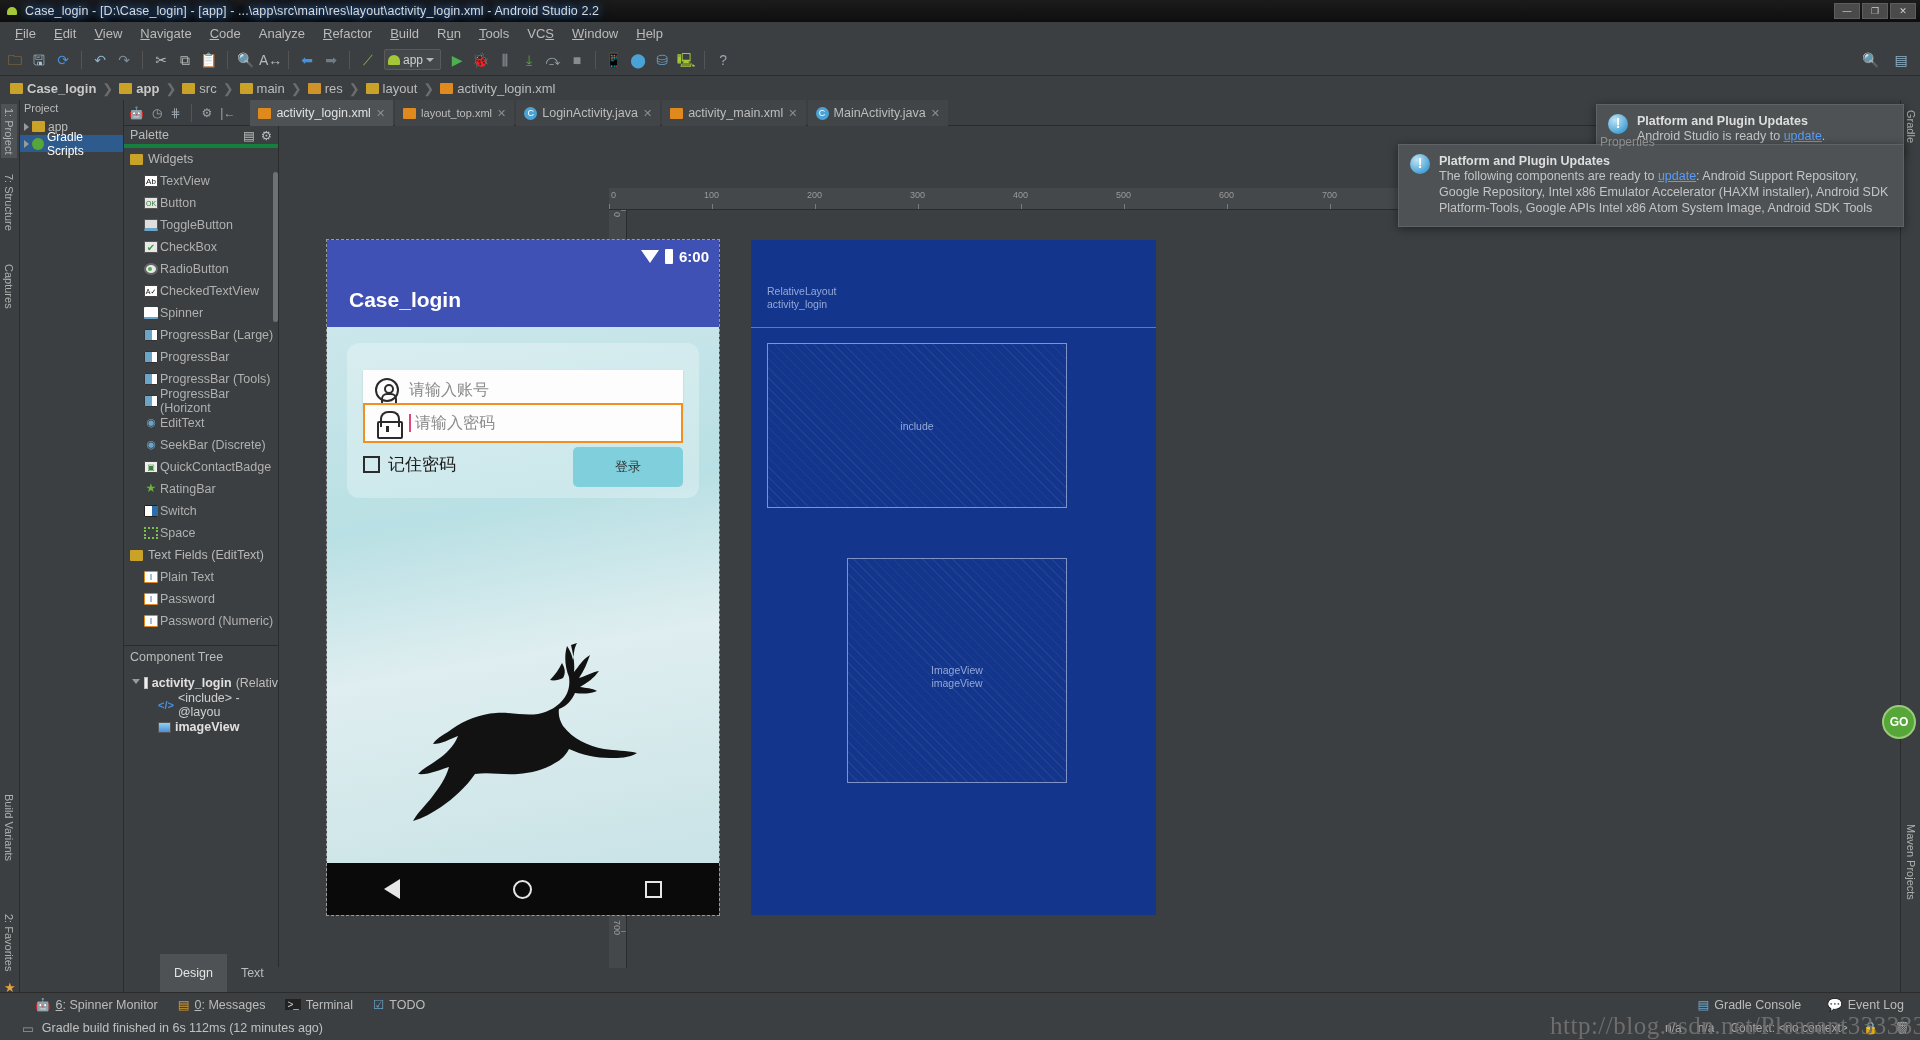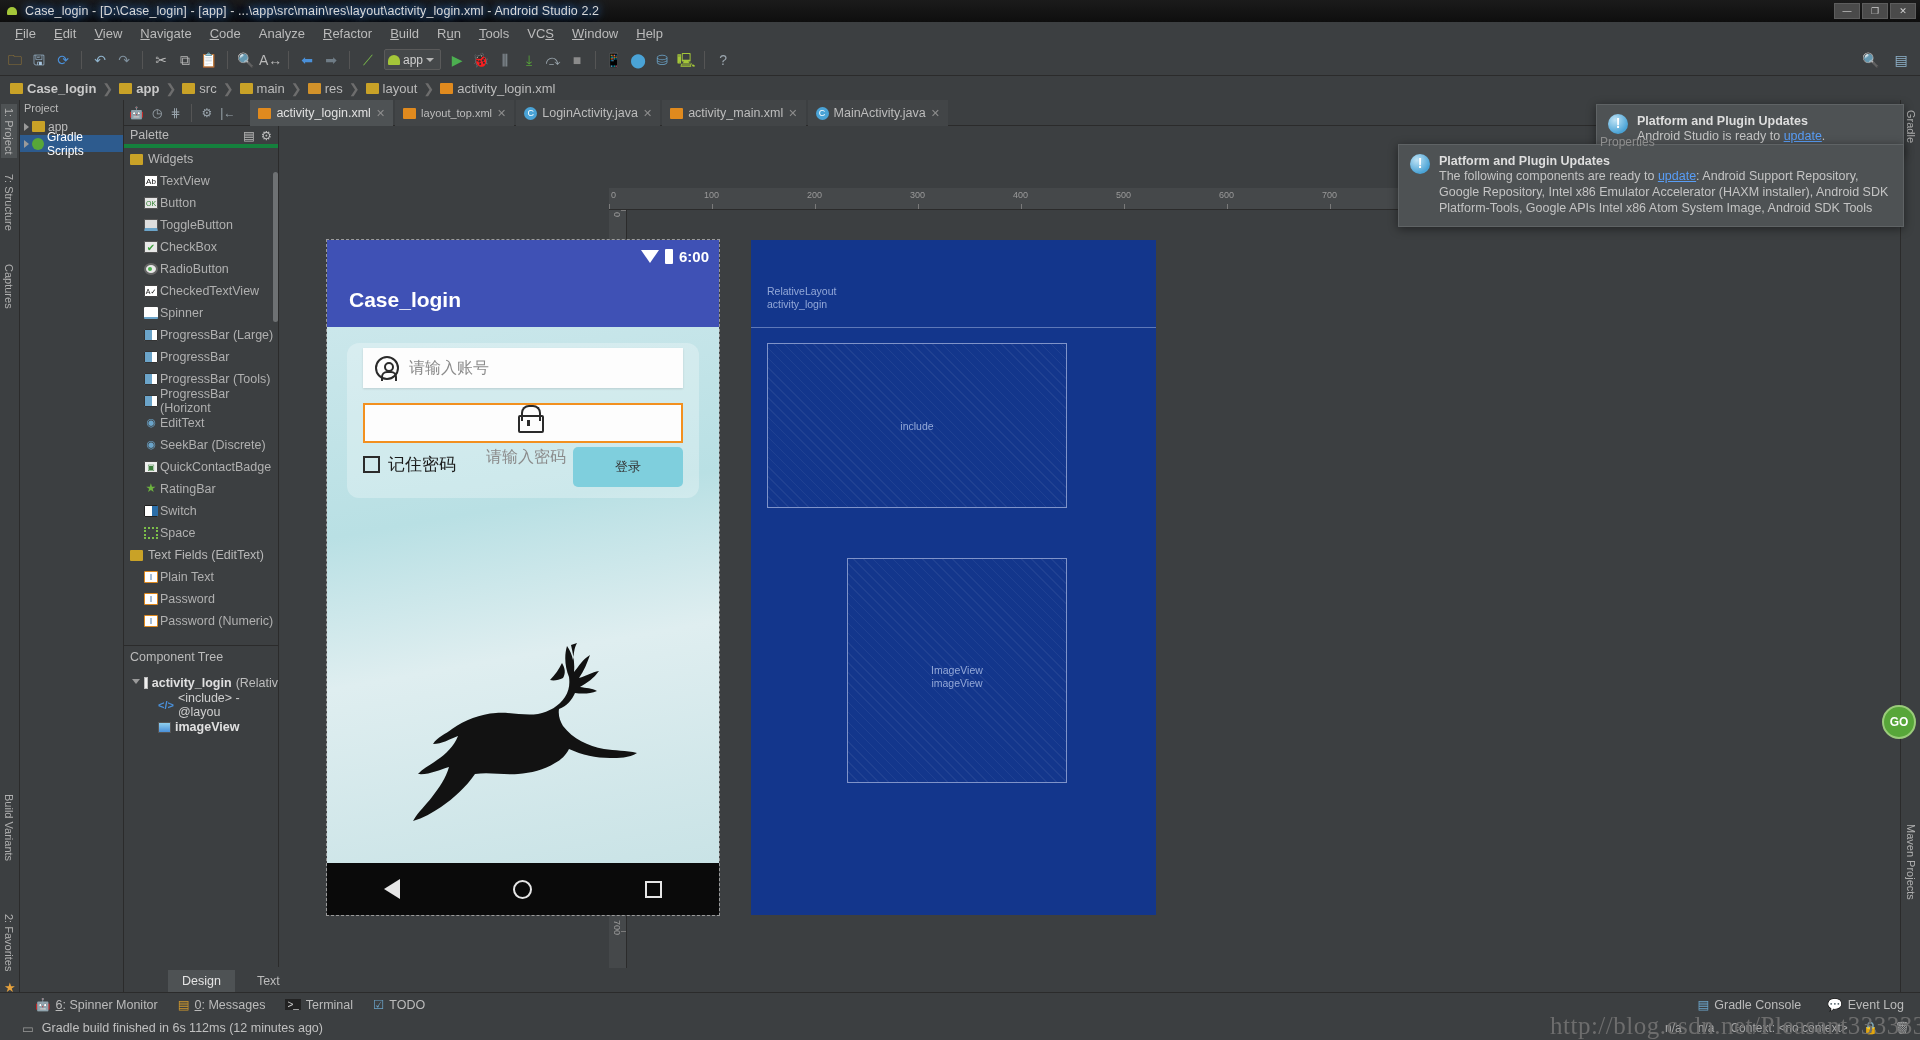--- a/index.html
+++ b/index.html
@@ -112,22 +112,22 @@
   #status-bar .clk { color:#fff; font-size:15px; font-weight:bold; }
   #app-bar { height:55px; background:#3f51b5; display:flex; align-items:center; padding-left:22px; }
   #app-bar span { color:#fff; font-size:21px; font-weight:bold; }
   #phone-body { position:absolute; top:87px; left:0; right:0; bottom:52px;
     background:linear-gradient(170deg,#cbe7eb 0%,#b9e0e4 35%,#dfeef0 60%,#c9e3e6 100%); }
   #login-card { position:absolute; left:20px; top:16px; right:20px; height:155px;
     background:rgba(255,255,255,.28); border-radius:12px; }
   .field { position:absolute; left:16px; right:16px; height:40px; background:#fdfdfd;
     display:flex; align-items:center; gap:10px; padding-left:12px; }
   .field .ph { color:#8b8b8b; font-size:16px; }
-  #field-user { top:5px; box-shadow:0 1px 2px rgba(0,0,0,.12);font-family:Liberation Serif, serif; }
-  #field-pass { top:60px; border:2px solid #f2901f;flex-direction:column; }
+  #field-user { top:27px; box-shadow:0 1px 2px rgba(0,0,0,.12);font-family:Liberation Serif, serif; }
+  #field-pass { top:60px; border:2px solid #f2901f; }
   #caret-pass { width:2px; height:18px; background:#e0457b; }
   .ico-circ { width:24px;height:24px;border:2px solid #2a2a2a;border-radius:50%;position:relative;flex:0 0 24px;}
   .ico-circ::before{content:"";position:absolute;left:7px;top:4px;width:6px;height:6px;border:2px solid #2a2a2a;border-radius:50%;}
   .ico-circ::after{content:"";position:absolute;left:4px;top:13px;width:12px;height:8px;border:2px solid #2a2a2a;border-radius:6px 6px 0 0;border-bottom:none;}
   .ico-lock{width:22px;height:24px;position:relative;flex:0 0 22px;}
   .ico-lock::before{content:"";position:absolute;left:3px;top:0;width:16px;height:14px;border:2px solid #2a2a2a;border-bottom:none;border-radius:8px 8px 0 0;}
   .ico-lock::after{content:"";position:absolute;left:0;top:10px;width:22px;height:14px;border:2px solid #2a2a2a;border-radius:2px;}
   #lock-key{position:absolute;left:9px;top:15px;width:3px;height:6px;background:#2a2a2a;z-index:2;}
   #remember { position:absolute; left:16px; top:110px; display:flex; align-items:center; gap:8px; }
   #remember .cb { width:17px;height:17px;border:2px solid #2b2b2b;background:transparent; }
@@ -160,21 +160,21 @@
     background:radial-gradient(circle at 35% 30%, #bfe3f5, #4aa3d6 70%);
     color:#fff; font-weight:bold; font-size:14px; text-align:center; line-height:19px; }
   .notif .t { font-weight:bold; color:#dedede; font-size:12.5px; }
   .notif .d { color:#c4c4c4; font-size:12.5px; line-height:16px; }
   .notif a { color:#589df6; }
   #notif-small { left:1596px; top:104px; width:308px; }
   #notif-big { left:1398px; top:144px; width:506px; }
 
   
   #bottom-tabs { position:absolute; left:160px; top:968px; height:24px; display:flex; align-items:flex-end; }
-  .btab { padding:4px 14px; font-size:12.5px; color:#bbb;margin-left:8px; }
+  .btab { padding:12px 14px; font-size:12.5px; color:#bbb; }
   .btab.sel { background:#4e5254; color:#e4e4e4; }
   #tool-strip { position:absolute; left:0; top:992px; width:1920px; height:24px;
     background:#3c3f41; border-top:1px solid #2b2b2b; display:flex; align-items:center; gap:20px; padding-left:35px; }
   .twin { display:flex; align-items:center; gap:5px; font-size:12.5px; color:#bbb; }
   .twin u { text-decoration:underline; }
   #tool-strip-right { position:absolute; right:16px; display:flex; gap:26px; }
   #statusbar { position:absolute; left:0; top:1016px; width:1920px; height:24px;
     background:#3c3f41; display:flex; align-items:center; gap:8px; padding-left:22px; font-size:12.5px; color:#c0c0c0; }
   #status-right { position:absolute; right:10px; display:flex; align-items:center; gap:16px; font-size:12px; color:#a8a8a8; }
   #watermark { position:absolute; left:1550px; top:1012px; font-family:"Liberation Serif", serif;

